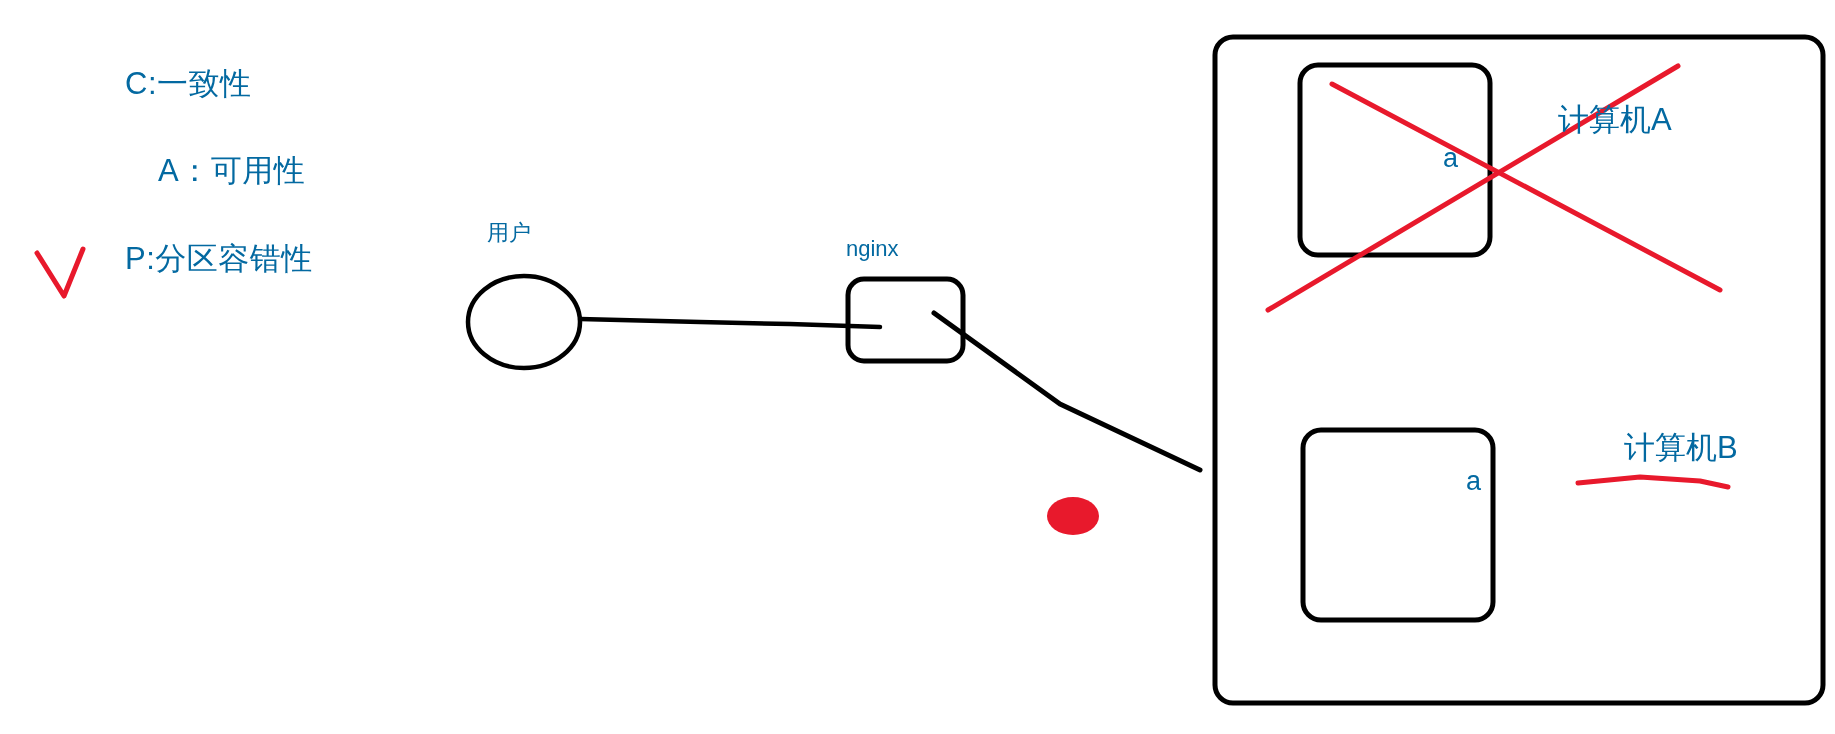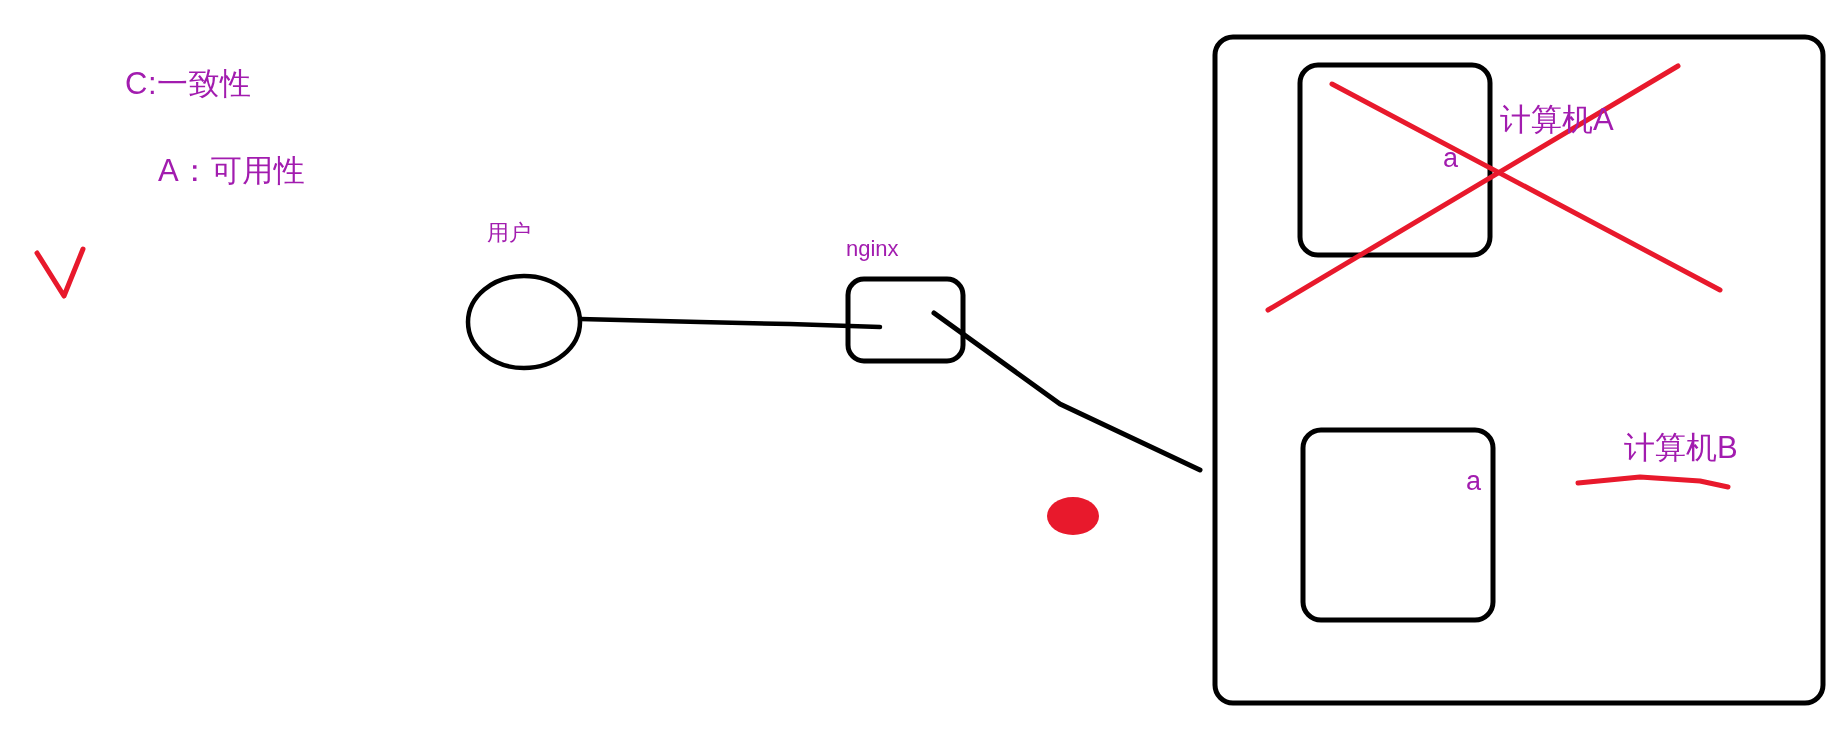--- a/index.html
+++ b/index.html
@@ -20,21 +20,21 @@
   }
   #canvas svg {
     position: absolute;
     top: 0;
     left: 0;
     width: 1835px;
     height: 734px;
   }
   .lbl {
     position: absolute;
-    color: #a21caf;
+    color: #0369a1;
     font-family: "Liberation Sans", "DejaVu Sans", sans-serif;
     white-space: nowrap;
     line-height: 1;
   }
   .cap-item {
     font-size: 31px;
     letter-spacing: 0.5px;
   }
   .node-cap {
     font-size: 22px;
@@ -75,26 +75,27 @@
     <rect x="1303" y="430" width="190" height="190" rx="18" ry="18" fill="none" stroke="#000000" stroke-width="5"></rect>
 
     <polyline points="1578,483 1640,477 1700,481 1728,487" fill="none" stroke="#e8192c" stroke-width="5" stroke-linecap="round" stroke-linejoin="round"></polyline>
 
   </svg>
 
   <div class="lbl cap-item" style="left:125px; top:68px;">C:一致性</div>
 
   <div class="lbl cap-item" style="left:125px; top:155px;margin-left:33px;">A：可用性</div>
 
+  <div class="lbl cap-item" style="left:125px; top:243px;">P:分区容错性</div>
 
   <div class="lbl node-cap" style="left:487px; top:222px;">用户</div>
 
   <div class="lbl node-cap" style="left:846px; top:238px;">nginx</div>
 
-  <div class="lbl machine-cap" style="left:1500px; top:104px;text-align:right;">计算机A</div>
+  <div class="lbl machine-cap" style="left:1558px; top:104px;text-align:right;">计算机A</div>
 
   <div class="lbl inner-letter" style="left:1443px; top:145px;">a</div>
 
   <div class="lbl machine-cap" style="left:1624px; top:432px;">计算机B</div>
 
   <div class="lbl inner-letter" style="left:1466px; top:468px;">a</div>
 
 </div>
 
 </body></html>

